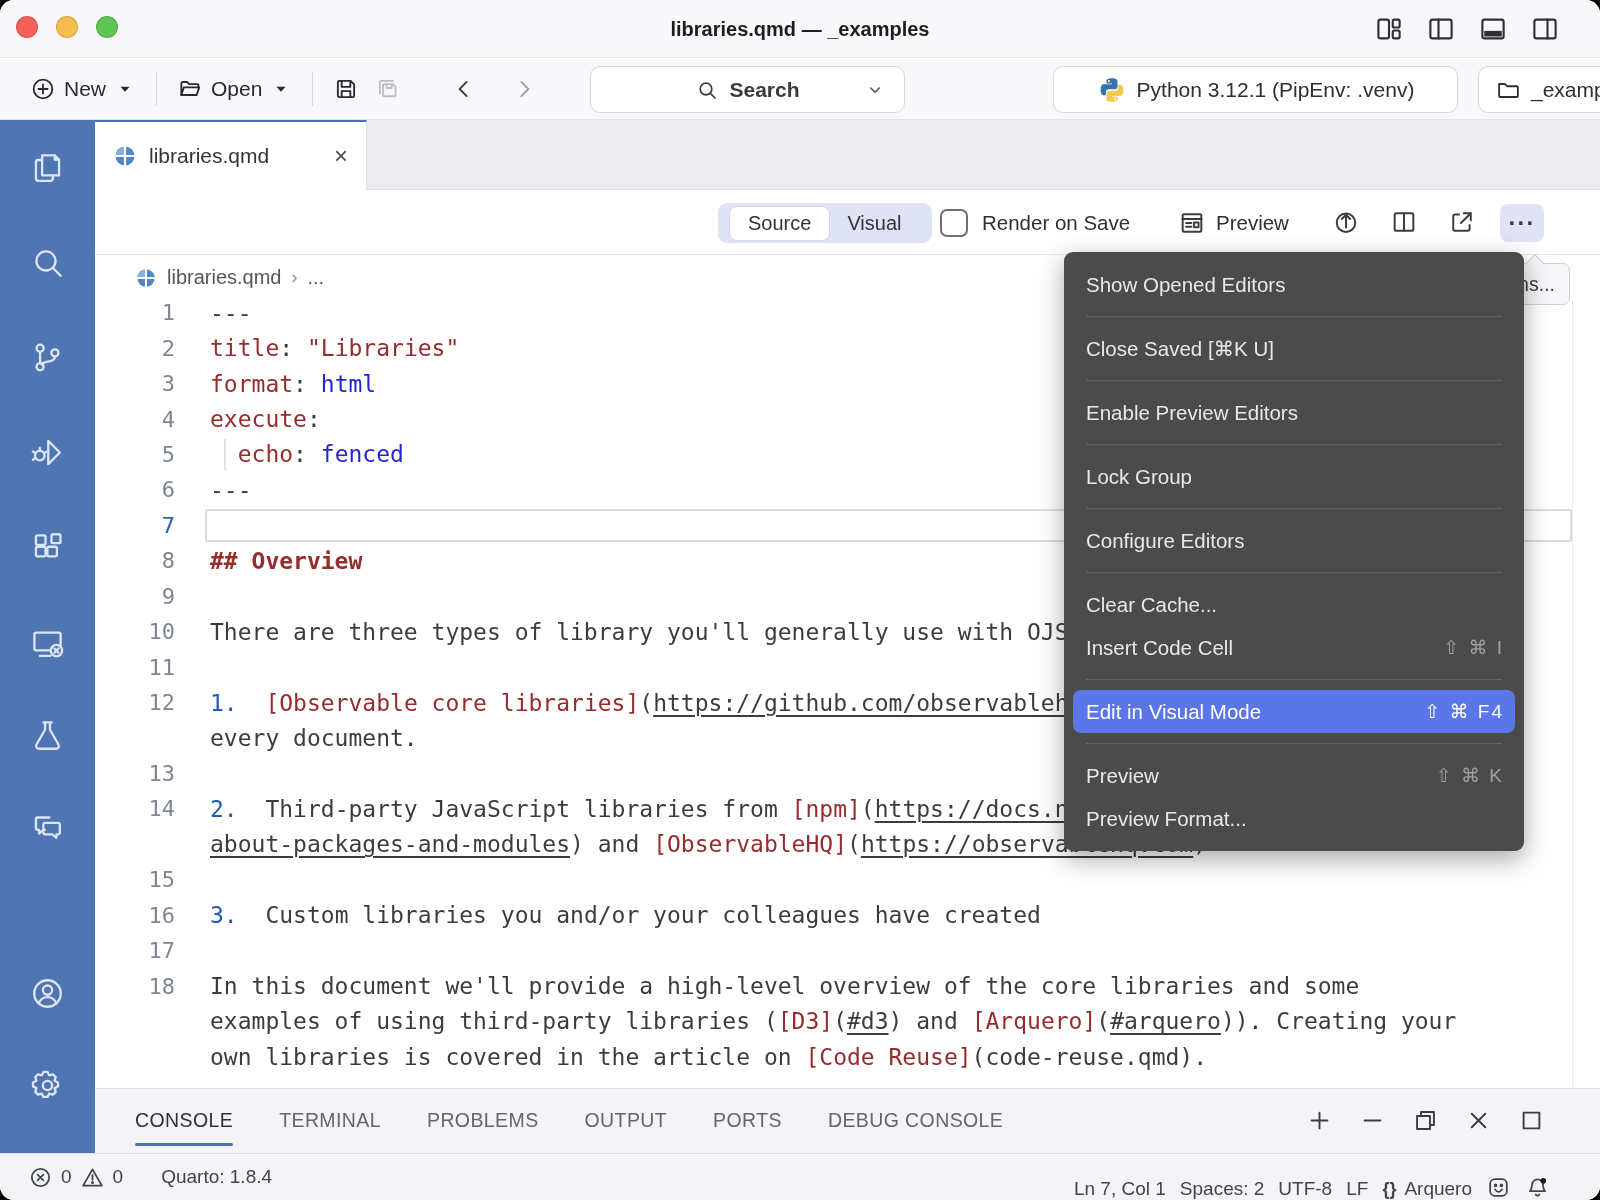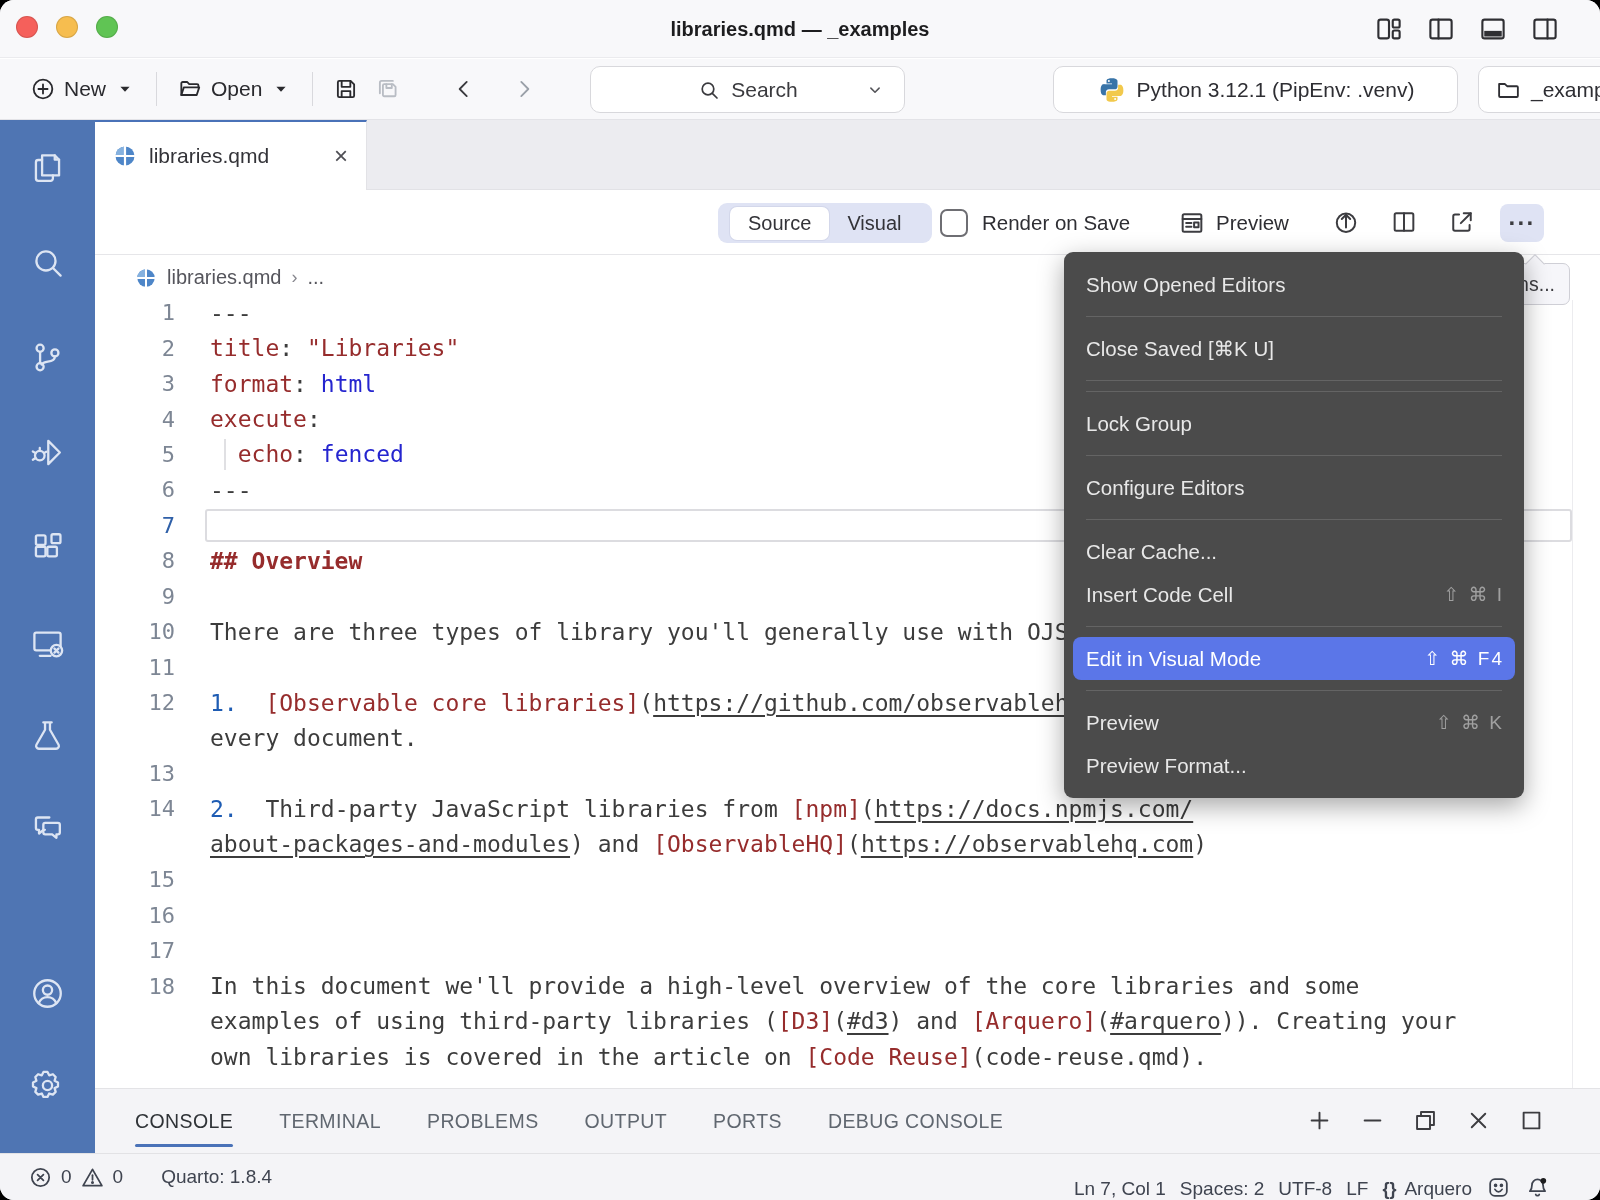--- a/index.html
+++ b/index.html
@@ -19,21 +19,21 @@
 
   
   .toolbar{position:absolute;left:0;top:59px;width:1600px;height:61px;background:#f8f8fa;border-bottom:1px solid #e3e3e7;display:flex;align-items:center;}
   .tb-btn{display:flex;align-items:center;gap:8px;font-size:21px;color:#2a2a2e;padding:6px 8px;border-radius:7px;}
   .tb-div{width:1px;height:34px;background:#d9d9dd;margin:0 12px;}
   .icn{display:inline-flex;}
   .icn svg{width:100%;height:100%;fill:none;stroke:currentColor;stroke-width:1.7;stroke-linecap:round;stroke-linejoin:round;}
   .i26{width:26px;height:26px;} .i24{width:24px;height:24px;} .i22{width:22px;height:22px;} .i30{width:30px;height:30px;}
   .muted{color:#b9bdc4;}
   .nav-back{color:#3a3a3e;} .nav-fwd{color:#9aa0a8;}
-  .search-pill{position:absolute;left:590px;top:66px;width:315px;height:47px;border:1px solid #d8d8dc;border-radius:10px;background:#fff;display:flex;align-items:center;justify-content:center;gap:10px;font-size:21px;color:#3a3a3e;}
+  .search-pill{position:absolute;left:590px;top:66px;width:315px;height:47px;border:1px solid #d8d8dc;border-radius:10px;background:#fff;display:flex;align-items:center;justify-content:center;gap:10px;font-size:21px;color:#3a3a3e;font-weight:bold;}
   .search-pill .caret{position:absolute;right:18px;color:#55555a;}
   .interp-pill{position:absolute;left:1053px;top:66px;width:405px;height:47px;border:1px solid #d8d8dc;border-radius:10px;background:#fff;display:flex;align-items:center;justify-content:center;gap:10px;font-size:21px;color:#2e2e33;}
   .proj-pill{position:absolute;left:1478px;top:66px;width:180px;height:47px;border:1px solid #d8d8dc;border-radius:10px;background:#fff;display:flex;align-items:center;padding-left:16px;gap:10px;font-size:21px;color:#2e2e33;}
 
   
   .activitybar{position:absolute;left:0;top:120px;width:95px;height:1033px;background:#4f75b3;}
   .ab-item{position:absolute;left:0;width:95px;height:70px;display:flex;align-items:center;justify-content:center;color:#dde5f3;}
   .ab-item .icn{width:37px;height:37px;}
   .ab-item svg{stroke-width:1.5;}
 
@@ -68,21 +68,21 @@
   .s-hd{color:#962c2c;font-weight:bold}
   .s-bl{color:#2525cf}
   .s-num{color:#1e5cb3}
   .s-lk{color:#3c3c3c;text-decoration:underline;text-underline-offset:4px;text-decoration-thickness:1.5px;}
   .code-row.current .gutter{color:#2f60a8;}
   .code-row.current::before{content:"";position:absolute;left:110px;right:28px;top:1px;bottom:1px;border:2px solid #dcdce0;border-radius:3px;}
   .indent-guide{position:absolute;left:129px;top:2px;bottom:2px;width:1.5px;background:#e0e0e3;}
   .code-right-line{position:absolute;right:27px;top:0;bottom:0;width:1px;background:#ececef;}
 
   
-  .panelstrip{position:absolute;left:95px;top:1088px;width:1505px;height:65px;background:#f4f4f7;border-top:1px solid #e3e3e6;display:flex;align-items:center;padding-left:40px;gap:46px;}
+  .panelstrip{position:absolute;left:95px;top:1088px;width:1505px;height:65px;background:#f4f4f7;border-top:1px solid #e3e3e6;display:flex;align-items:flex-end;padding-left:40px;gap:46px;}
   .panel-tab{font-size:19.5px;color:#606770;letter-spacing:.4px;position:relative;height:65px;display:flex;align-items:center;}
   .panel-tab.active{color:#2f3337;}
   .panel-tab.active::after{content:"";position:absolute;left:0;right:0;bottom:7px;height:3px;background:#4a72b8;border-radius:2px;}
   .panel-actions{position:absolute;right:55px;top:0;height:65px;display:flex;align-items:center;gap:26px;color:#3c3c40;}
   .panel-actions .icn{width:27px;height:27px;}
 
   
   .statusbar{position:absolute;left:0;top:1153px;width:1600px;height:47px;background:#f4f4f7;border-top:1px solid #e2e2e5;font-size:19px;color:#3f4450;}
   .sb-left{position:absolute;left:28px;top:0;height:46px;display:flex;align-items:center;gap:10px;}
   .sb-right{position:absolute;right:50px;top:0;height:46px;display:flex;align-items:flex-end;gap:14px;}
@@ -411,21 +411,21 @@
         <div class="code-row"><span class="gutter">8</span><span class="ctext"><span class="s-hd">## Overview</span></span></div>
         <div class="code-row"><span class="gutter">9</span><span class="ctext"></span></div>
         <div class="code-row"><span class="gutter">10</span><span class="ctext"><span class="s-tx">There are three types of library you'll generally use with OJS:</span></span></div>
         <div class="code-row"><span class="gutter">11</span><span class="ctext"></span></div>
         <div class="code-row"><span class="gutter">12</span><span class="ctext"><span class="s-num">1.</span><span class="s-tx">  </span><span class="s-md">[Observable core libraries]</span><span class="s-pl">(</span><span class="s-lk">https://github.com/observablehq/stdlib</span><span class="s-pl">)</span><span class="s-tx"> implicitly available in</span></span></div>
         <div class="code-row"><span class="gutter"></span><span class="ctext"><span class="s-tx">every document.</span></span></div>
         <div class="code-row"><span class="gutter">13</span><span class="ctext"></span></div>
         <div class="code-row"><span class="gutter">14</span><span class="ctext"><span class="s-num">2.</span><span class="s-tx">  Third-party JavaScript libraries from </span><span class="s-md">[npm]</span><span class="s-pl">(</span><span class="s-lk">https://docs.npmjs.com/</span></span></div>
         <div class="code-row"><span class="gutter"></span><span class="ctext"><span class="s-lk">about-packages-and-modules</span><span class="s-pl">)</span><span class="s-tx"> and </span><span class="s-md">[ObservableHQ]</span><span class="s-pl">(</span><span class="s-lk">https://observablehq.com</span><span class="s-pl">)</span></span></div>
         <div class="code-row"><span class="gutter">15</span><span class="ctext"></span></div>
-        <div class="code-row"><span class="gutter">16</span></div>
+        <div class="code-row"><span class="gutter">16</span><span class="ctext"><span class="s-num">3.</span><span class="s-tx">  Custom libraries you and/or your colleagues have created</span></span></div>
         <div class="code-row"><span class="gutter">17</span><span class="ctext"></span></div>
         <div class="code-row"><span class="gutter">18</span><span class="ctext"><span class="s-tx">In this document we'll provide a high-level overview of the core libraries and some</span></span></div>
         <div class="code-row"><span class="gutter"></span><span class="ctext"><span class="s-tx">examples of using third-party libraries (</span><span class="s-md">[D3]</span><span class="s-pl">(</span><span class="s-lk">#d3</span><span class="s-pl">)</span><span class="s-tx"> and </span><span class="s-md">[Arquero]</span><span class="s-pl">(</span><span class="s-lk">#arquero</span><span class="s-pl">))</span><span class="s-tx">. Creating your</span></span></div>
         <div class="code-row"><span class="gutter"></span><span class="ctext"><span class="s-tx">own libraries is covered in the article on </span><span class="s-md">[Code Reuse]</span><span class="s-pl">(</span><span class="s-tx">code-reuse.qmd</span><span class="s-pl">).</span></span></div>
       </div>
     <div class="code-right-line"></div>
   </div>
 
   <div class="panelstrip" id="panelstrip">
       <div class="panel-tab active">CONSOLE</div>
@@ -518,20 +518,23 @@
 
   <div class="menu" id="menu">
       <div class="menu-item">
         <span>Show Opened Editors</span>
       </div>
       <div class="menu-sep"></div>
       <div class="menu-item">
         <span>Close Saved [⌘K U]</span>
       </div>
       <div class="menu-sep"></div>
+      <div class="menu-item">
+        <span>Enable Preview Editors</span>
+      </div>
       <div class="menu-sep"></div>
       <div class="menu-item">
         <span>Lock Group</span>
       </div>
       <div class="menu-sep"></div>
       <div class="menu-item">
         <span>Configure Editors</span>
       </div>
       <div class="menu-sep"></div>
       <div class="menu-item">

